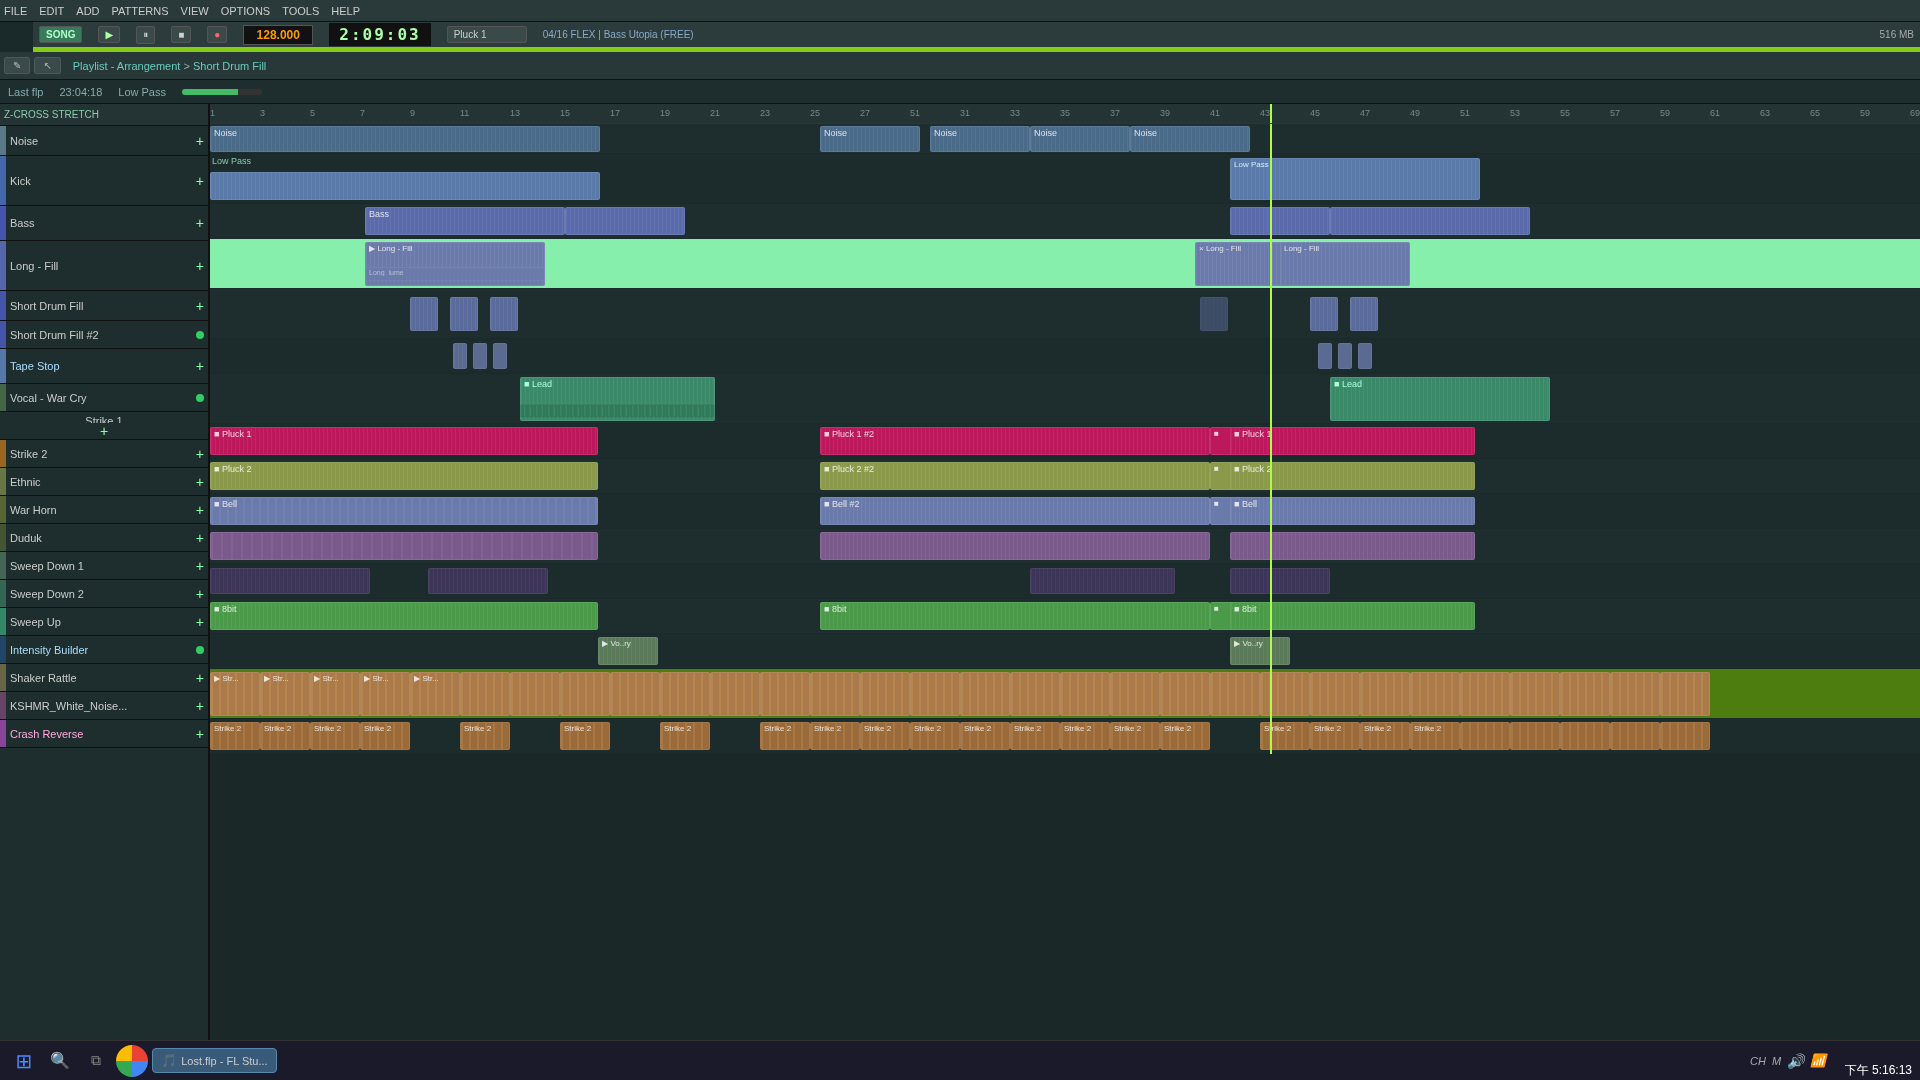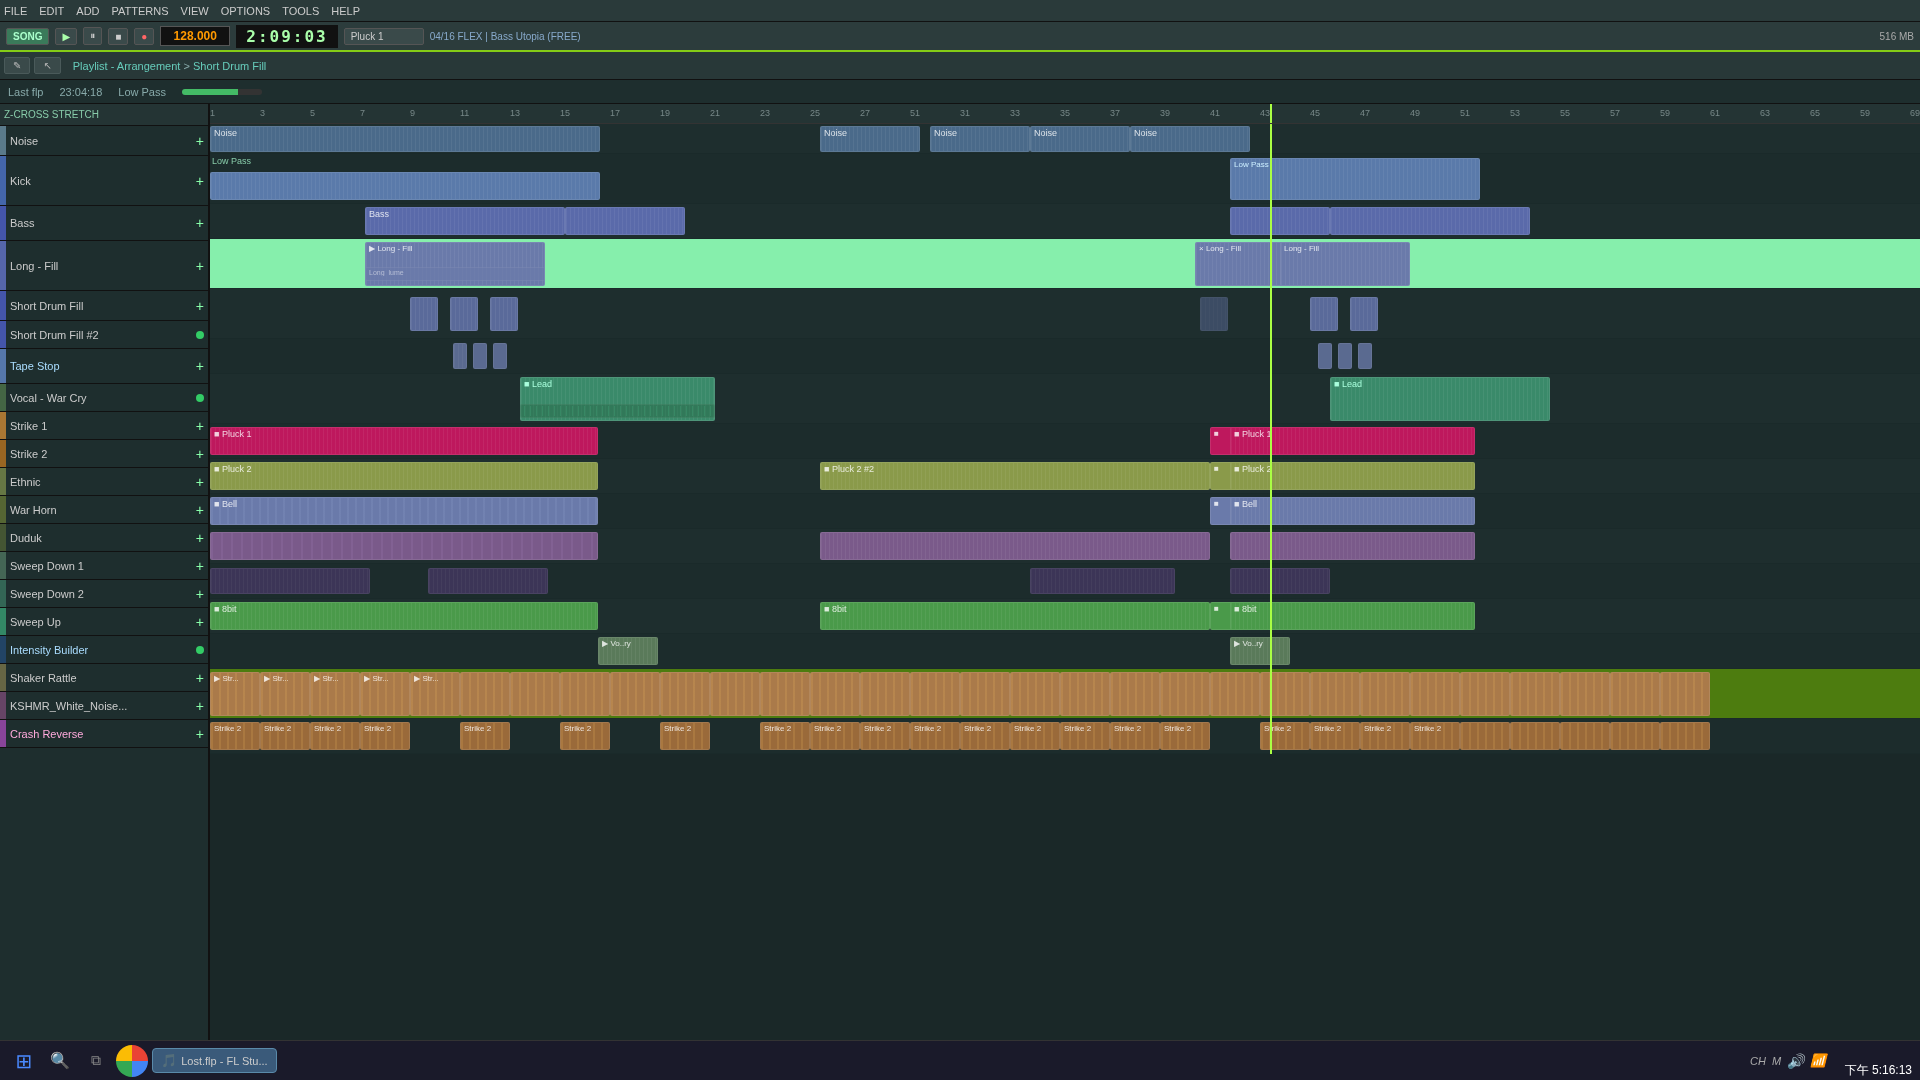--- a/index.html
+++ b/index.html
@@ -29,22 +29,23 @@
       cursor: pointer;
     }
 
     
     #transport-bar {
       background: #2c3c3c;
       height: 30px;
       display: flex;
       align-items: center;
       padding: 0 6px;
-      gap: 6px;
-      border-bottom: 2px solid #84cc16;
+      gap: 16px;
+      border-bottom: 5px solid #84cc16;
+      margin-left: 33px;
     }
     .transport-btn {
       background: #3a4a4a;
       border: 1px solid #555;
       color: #ccc;
       padding: 2px 6px;
       font-size: 10px;
       cursor: pointer;
       border-radius: 2px;
     }
@@ -456,21 +457,21 @@
       <span class="track-name" style="color:#aaddff;">Tape Stop</span>
       <span class="track-add-btn">+</span>
     </div>
 
     <div class="track-item" style="height:28px;">
       <div class="track-color-bar col-vocal"></div>
       <span class="track-name">Vocal - War Cry</span>
       <span class="track-dot"></span>
     </div>
 
-    <div class="track-item" style="height:28px;">
+    <div class="track-item" style="height:28px;flex-direction:column;">
       <div class="track-color-bar col-strike"></div>
       <span class="track-name">Strike 1</span>
       <span class="track-add-btn">+</span>
     </div>
 
     <div class="track-item" style="height:28px;">
       <div class="track-color-bar col-strike2"></div>
       <span class="track-name">Strike 2</span>
       <span class="track-add-btn">+</span>
     </div>
@@ -704,20 +705,24 @@
               <div class="waveform-fill"></div>
               <span class="clip-label" style="color:#aaffdd;">■ Lead</span>
             </div>
           </div>
 
           <div class="track-row" style="height:35px;background:#1c2c2c;">
             <div class="clip clip-pluck" style="left:0px;top:3px;width:388px;height:28px;">
               <div class="waveform-fill"></div>
               <span class="clip-label">■ Pluck 1</span>
             </div>
+            <div class="clip clip-pluck" style="left:610px;top:3px;width:390px;height:28px;">
+              <div class="waveform-fill"></div>
+              <span class="clip-label">■ Pluck 1 #2</span>
+            </div>
             <div class="clip clip-pluck" style="left:1000px;top:3px;width:28px;height:28px;">
               <span class="clip-label" style="font-size:8px;">■</span>
             </div>
             <div class="clip clip-pluck" style="left:1020px;top:3px;width:245px;height:28px;">
               <div class="waveform-fill"></div>
               <span class="clip-label">■ Pluck 1</span>
             </div>
           </div>
 
           <div class="track-row" style="height:35px;background:#1e2e2e;">
@@ -735,20 +740,24 @@
             <div class="clip" style="background:#8a9a4a;left:1020px;top:3px;width:245px;height:28px;">
               <div class="waveform-fill"></div>
               <span class="clip-label">■ Pluck 2</span>
             </div>
           </div>
 
           <div class="track-row" style="height:35px;background:#1c2c2c;">
             <div class="clip clip-bell" style="left:0px;top:3px;width:388px;height:28px;">
               <div class="waveform-fill" style="background:repeating-linear-gradient(90deg,rgba(200,220,255,0.08) 0px,rgba(200,220,255,0.08) 2px,transparent 2px,transparent 8px);"></div>
               <span class="clip-label">■ Bell</span>
+            </div>
+            <div class="clip clip-bell" style="left:610px;top:3px;width:390px;height:28px;">
+              <div class="waveform-fill"></div>
+              <span class="clip-label">■ Bell #2</span>
             </div>
             <div class="clip clip-bell" style="left:1000px;top:3px;width:28px;height:28px;">
               <span class="clip-label" style="font-size:8px;">■</span>
             </div>
             <div class="clip clip-bell" style="left:1020px;top:3px;width:245px;height:28px;">
               <div class="waveform-fill"></div>
               <span class="clip-label">■ Bell</span>
             </div>
           </div>
 

